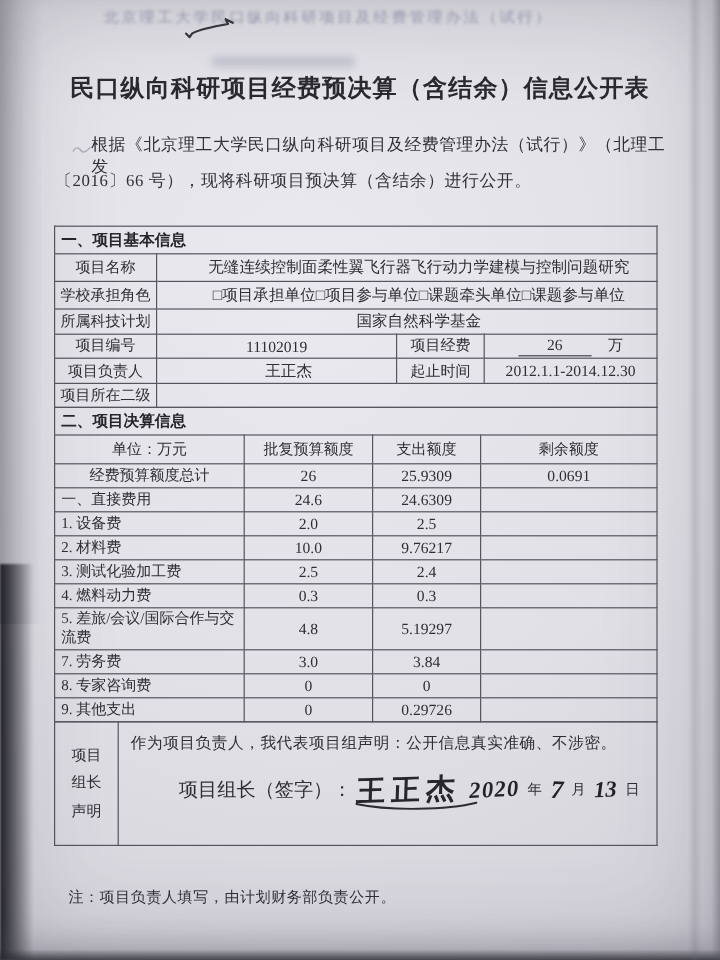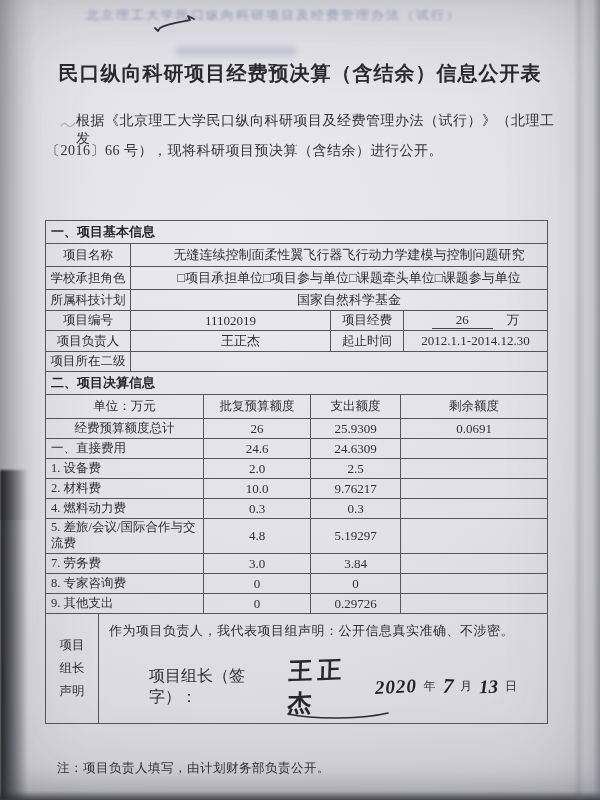--- a/index.html
+++ b/index.html
@@ -40,48 +40,48 @@
   .pencil-squiggle{position:absolute;left:60px;top:120px;opacity:.6;}
 
   .title{position:absolute;top:60px;left:0;width:600px;text-align:center;
     font-size:20px;font-weight:bold;letter-spacing:1px;color:#29292f;}
   .intro1{position:absolute;top:112px;left:76px;width:480px;
     font-size:14px;letter-spacing:.5px;color:#303036;}
   .intro2{position:absolute;top:142px;left:46px;width:500px;
     font-size:14px;letter-spacing:.5px;color:#303036;}
 
   .tablewrap{position:absolute;left:45px;top:188px;width:502px;}
-  table{border-collapse:collapse;width:502px;table-layout:fixed;margin-top:32px;}
+  table{border-collapse:collapse;width:502px;table-layout:fixed;}
   table + table{margin-top:-1px;}
   td,th{border:1px solid #55555e;font-weight:normal;
     font-size:12.5px;padding:1px 4px;text-align:center;vertical-align:middle;
     overflow:hidden;color:#2e2e34;}
   .sec{height:20px;text-align:left;font-weight:bold;font-size:13px;padding-left:5px;color:#26262c;}
   .h23{height:23px}.h19{height:19px}.h17{height:17px}.h24{height:24px}.h20{height:20px}.tall{height:35px}
   .item{text-align:left;padding-left:5px;line-height:1.25;}
   .num{font-size:13px;}
   .value{font-size:13px;padding-left:24px;}
   .u26{display:inline-block;border-bottom:1px solid #44444c;padding:0 24px;font-size:13px;}
   .unit{margin-left:14px;}
   .decl-label{line-height:1.85;font-size:12.5px;}
-  .decl-cell{vertical-align:top;text-align:left;padding:8px 24px 4px 10px;height:90px;}
+  .decl-cell{vertical-align:top;text-align:left;padding:8px 8px 4px 10px;height:90px;}
   .statement{font-size:13px;letter-spacing:.5px;}
   .sign-line{display:flex;align-items:center;margin-top:14px;padding-left:40px;padding-right:6px;}
   .sign-label{font-size:16px;}
   .sig-wrap{display:inline-block;position:relative;margin-left:2px;}
   .signature{display:inline-block;font-size:24px;font-weight:bold;letter-spacing:5px;
     color:#26262c;transform:rotate(-2deg) skewX(-4deg);padding:0 6px 1px 2px;}
   .sig-swoosh{position:absolute;left:0;bottom:-2px;}
   .dategroup{margin-left:auto;display:flex;align-items:center;gap:7px;}
   .hand{font-style:italic;color:#222228;font-weight:bold;}
   .hy{font-size:19px;letter-spacing:1px;transform:rotate(-3deg);}
   .hm{font-size:21px;transform:rotate(2deg);}
   .hd{font-size:19px;transform:rotate(-2deg);}
   .dsuf{font-size:12px;}
-  .footnote{position:absolute;left:57px;top:760px;font-size:12.5px;letter-spacing:.5px;color:#2e2e34;}
+  .footnote{position:absolute;left:57px;top:740px;font-size:12.5px;letter-spacing:.5px;color:#2e2e34;}
 </style>
 </head>
 <body>
 
 <div class="photo">
 
   <div class="bleed1">北京理工大学民口纵向科研项目及经费管理办法（试行）</div>
   <div class="bleed2"></div>
 
   <svg class="pen-dash" width="46" height="20" viewBox="0 0 46 20">
@@ -173,20 +173,26 @@
       <tr class="h20">
         <td class="item">1. 设备费</td>
         <td class="num">2.0</td>
         <td class="num">2.5</td>
         <td class="num"></td>
       </tr>
       <tr class="h20">
         <td class="item">2. 材料费</td>
         <td class="num">10.0</td>
         <td class="num">9.76217</td>
+        <td class="num"></td>
+      </tr>
+      <tr class="h20">
+        <td class="item">3. 测试化验加工费</td>
+        <td class="num">2.5</td>
+        <td class="num">2.4</td>
         <td class="num"></td>
       </tr>
       <tr class="h20">
         <td class="item">4. 燃料动力费</td>
         <td class="num">0.3</td>
         <td class="num">0.3</td>
         <td class="num"></td>
       </tr>
       <tr class="tall">
         <td class="item">5. 差旅/会议/国际合作与交流费</td>

